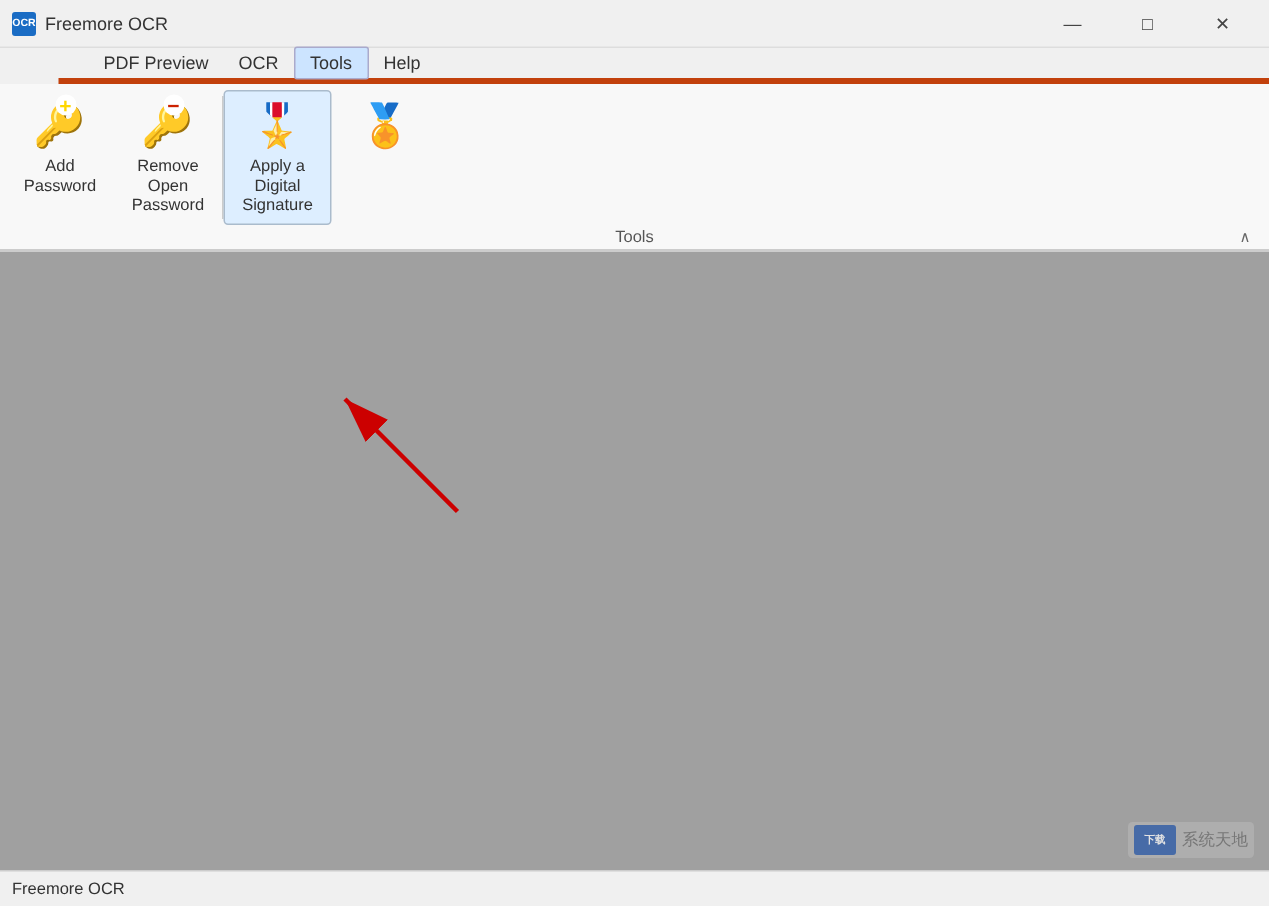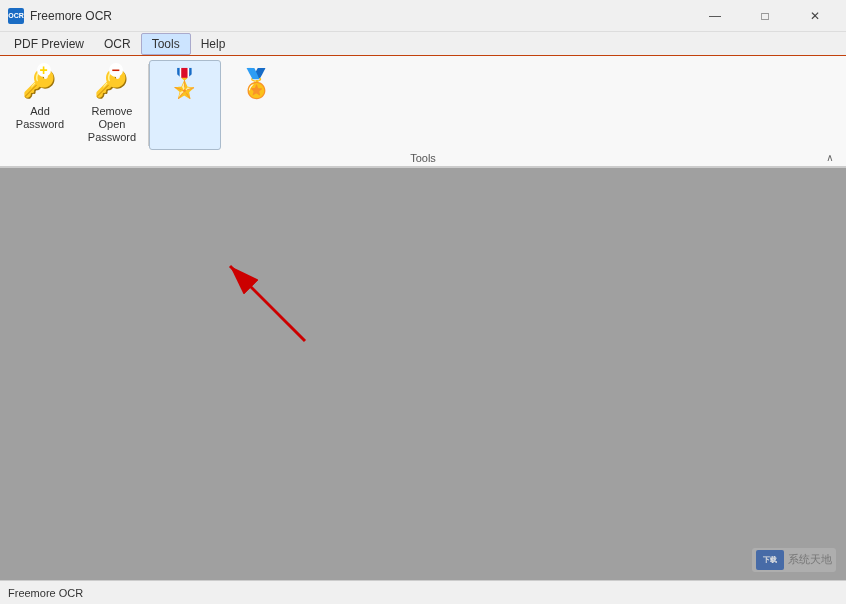--- a/index.html
+++ b/index.html
@@ -60,22 +60,23 @@
       align-items: center;
       justify-content: center;
     }
 
     
     .menu-bar {
       background: #f0f0f0;
       height: 24px;
       display: flex;
       align-items: center;
-      padding: 0 4px;
-      border-bottom: 1px solid #c2410c;
+      padding: 0 20px;
+      border-bottom: 4px solid #c2410c;
+      margin-left: 39px;
     }
     .menu-item {
       padding: 2px 10px;
       cursor: pointer;
       font-size: 12px;
       color: #333;
       height: 22px;
       display: flex;
       align-items: center;
       border-radius: 2px;
@@ -273,20 +274,21 @@
       </div>
       <div class="ribbon-label">Remove Open<br>Password</div>
     </div>
 
     <div class="separator"></div>
 
     <div class="ribbon-btn highlighted" style="background:#ddeeff;border:1px solid #aabbcc;">
       <div class="ribbon-icon">
         <span style="font-size:28px;">🎖️</span>
       </div>
+      <div class="ribbon-label">Apply a Digital<br>Signature</div>
     </div>
 
     <div class="ribbon-btn">
       <div class="ribbon-icon">
         <span style="font-size:28px;">🏅</span>
       </div>
     </div>
   </div>
   <div class="ribbon-bottom">
     <div style="flex:1"></div>

